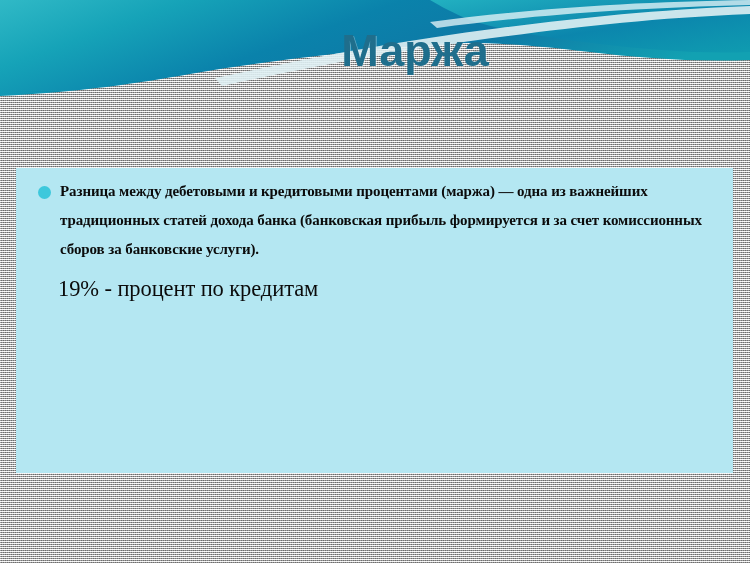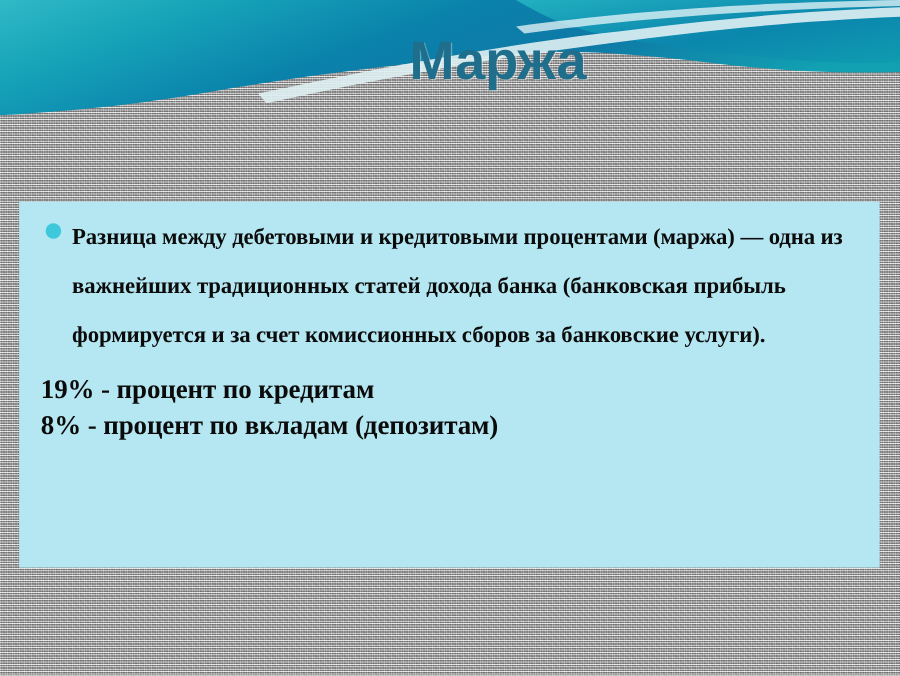--- a/index.html
+++ b/index.html
@@ -82,32 +82,32 @@
   .bullet-dot {
     flex: 0 0 auto;
     width: 13px;
     height: 13px;
     border-radius: 50%;
     background: #3ec8dc;
     margin: 9px 9px 0 12px;
   }
   .bullet-text {
     flex: 1 1 auto;
-    font-size: 19px;
+    font-size: 15px;
     font-weight: bold;
-    line-height: 41px;
+    line-height: 29px;
     color: #0b0b0b;
     letter-spacing: -0.1px;
   }
   .plain-line {
     font-size: 22.5px;
-    font-weight: bold;
+    font-weight: normal;
     line-height: 29.5px;
     color: #0b0b0b;
-    margin-left: 8px;
+    margin-left: 32px;
     letter-spacing: -0.1px;
   }
   .plain-line.first-plain { margin-top: 10px; }
 </style>
 </head>
 <body>
 
 <div id="slide">
 
   <div class="bg-texture"></div>
@@ -151,18 +151,17 @@
 
   <div class="content-panel">
 
     <div class="bullet-block">
       <span class="bullet-dot"></span>
       <div class="bullet-text">Разница между дебетовыми и кредитовыми процентами (маржа) — одна из важнейших традиционных статей дохода банка (банковская прибыль формируется и за счет комиссионных сборов за банковские услуги).</div>
     </div>
 
     <div class="plain-line first-plain">19%  - процент по кредитам</div>
 
-    <div class="plain-line">8%  - процент по вкладам (депозитам)</div>
 
 
   </div>
 
 </div>
 
 </body></html>

